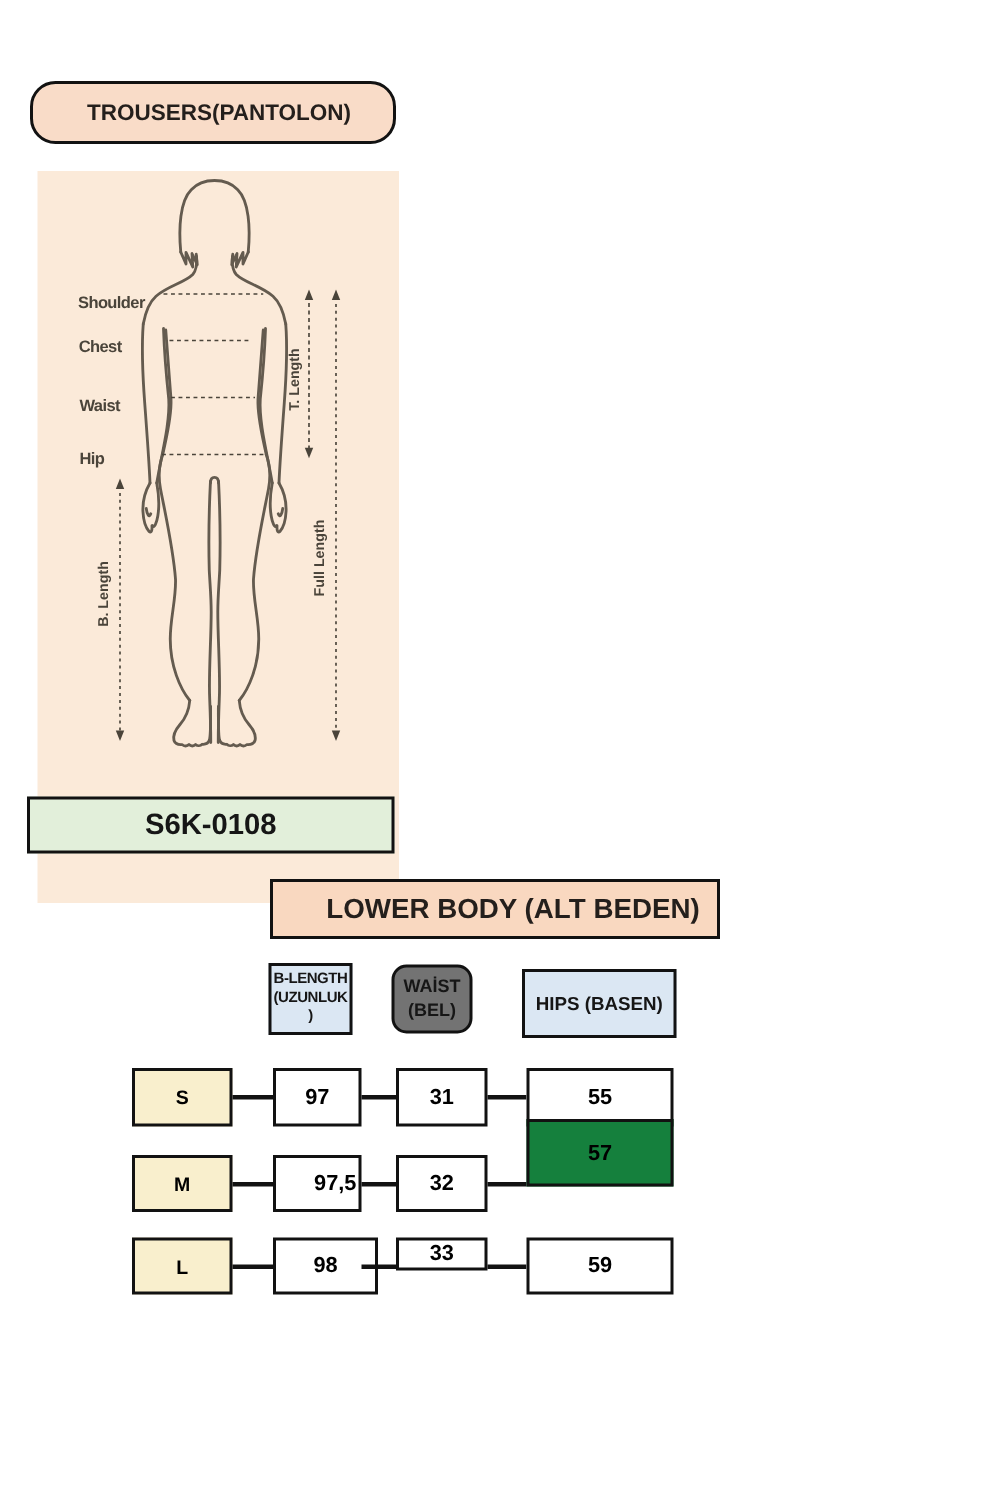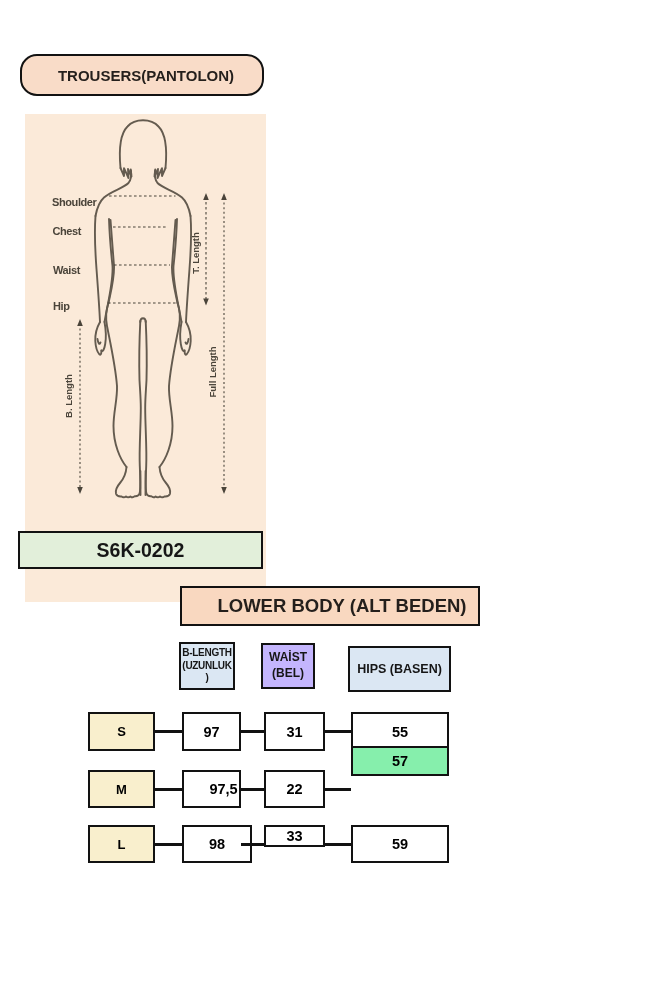--- a/index.html
+++ b/index.html
@@ -89,32 +89,32 @@
     <text x="28" y="160">Waist</text>
     <text x="28" y="195.5">Hip</text>
     <text x="174" y="139" transform="rotate(-90 174 139)" text-anchor="middle" font-size="9.5" letter-spacing="0">T. Length</text>
     <text x="191" y="258" transform="rotate(-90 191 258)" text-anchor="middle" font-size="9.5" letter-spacing="0">Full Length</text>
     <text x="47" y="282" transform="rotate(-90 47 282)" text-anchor="middle" font-size="9.5" letter-spacing="0">B. Length</text>
   </g>
 </svg>
 </div>
 
 <div class="abs bx" style="left:18px;top:531px;width:245px;height:38px;background:#e2efda;">
-  <span style="font-size:19.5px;font-weight:bold;color:#161616;">S6K-0202</span>
+  <span style="font-size:19.5px;font-weight:bold;color:#161616;">S6K-0108</span>
 </div>
 
 <div class="abs bx" style="left:180px;top:586px;width:300px;height:40px;background:#f9d8c0;">
   <span style="font-size:18.5px;font-weight:bold;color:#241f1c;padding-left:24px;">LOWER BODY (ALT BEDEN)</span>
 </div>
 
 <div class="abs bx" style="left:179px;top:642px;width:56px;height:48px;background:#dbe7f3;">
   <span style="font-size:10px;font-weight:bold;line-height:1.25;color:#161616;letter-spacing:-0.3px;">B-LENGTH<br>(UZUNLUK<br>)</span>
 </div>
 
-<div class="abs bx" style="left:261px;top:643px;width:54px;height:46px;background:#c4b5fd;">
+<div class="abs bx" style="left:261px;top:643px;width:54px;height:46px;background:#737373;border-radius:10px;">
   <span style="font-size:12px;font-weight:bold;line-height:1.3;color:#161616;">WAİST<br>(BEL)</span>
 </div>
 
 <div class="abs bx" style="left:348px;top:646px;width:103px;height:46px;background:#dbe7f3;">
   <span style="font-size:12.5px;font-weight:bold;color:#161616;">HIPS (BASEN)</span>
 </div>
 
 <div class="abs bx" style="left:88px;top:712px;width:67px;height:39px;background:#f9efcd;">
     <span style="font-size:13px;font-weight:bold;">S</span>
   </div>
@@ -143,26 +143,26 @@
 
 <div class="abs conn" style="left:155px;top:788px;width:27px;"></div>
 
 <div class="abs bx" style="left:182px;top:770px;width:59px;height:38px;background:#fff;">
     <span style="font-size:14.5px;font-weight:bold;margin-left:24px;">97,5</span>
   </div>
 
 <div class="abs conn" style="left:241px;top:788px;width:23px;"></div>
 
 <div class="abs bx" style="left:264px;top:770px;width:61px;height:38px;background:#fff;">
-    <span style="font-size:14.5px;font-weight:bold;">22</span>
+    <span style="font-size:14.5px;font-weight:bold;">32</span>
   </div>
 
 <div class="abs conn" style="left:325px;top:788px;width:26px;"></div>
 
-<div class="abs bx" style="left:351px;top:746px;width:98px;height:30px;background:#86efac;">
+<div class="abs bx" style="left:351px;top:746px;width:98px;height:45px;background:#15803d;">
     <span style="font-size:14.5px;font-weight:bold;">57</span>
   </div>
 
 <div class="abs bx" style="left:88px;top:825px;width:67px;height:38px;background:#f9efcd;">
     <span style="font-size:13px;font-weight:bold;">L</span>
   </div>
 
 <div class="abs conn" style="left:155px;top:843px;width:27px;"></div>
 
 <div class="abs bx" style="left:182px;top:825px;width:70px;height:38px;background:#fff;">

